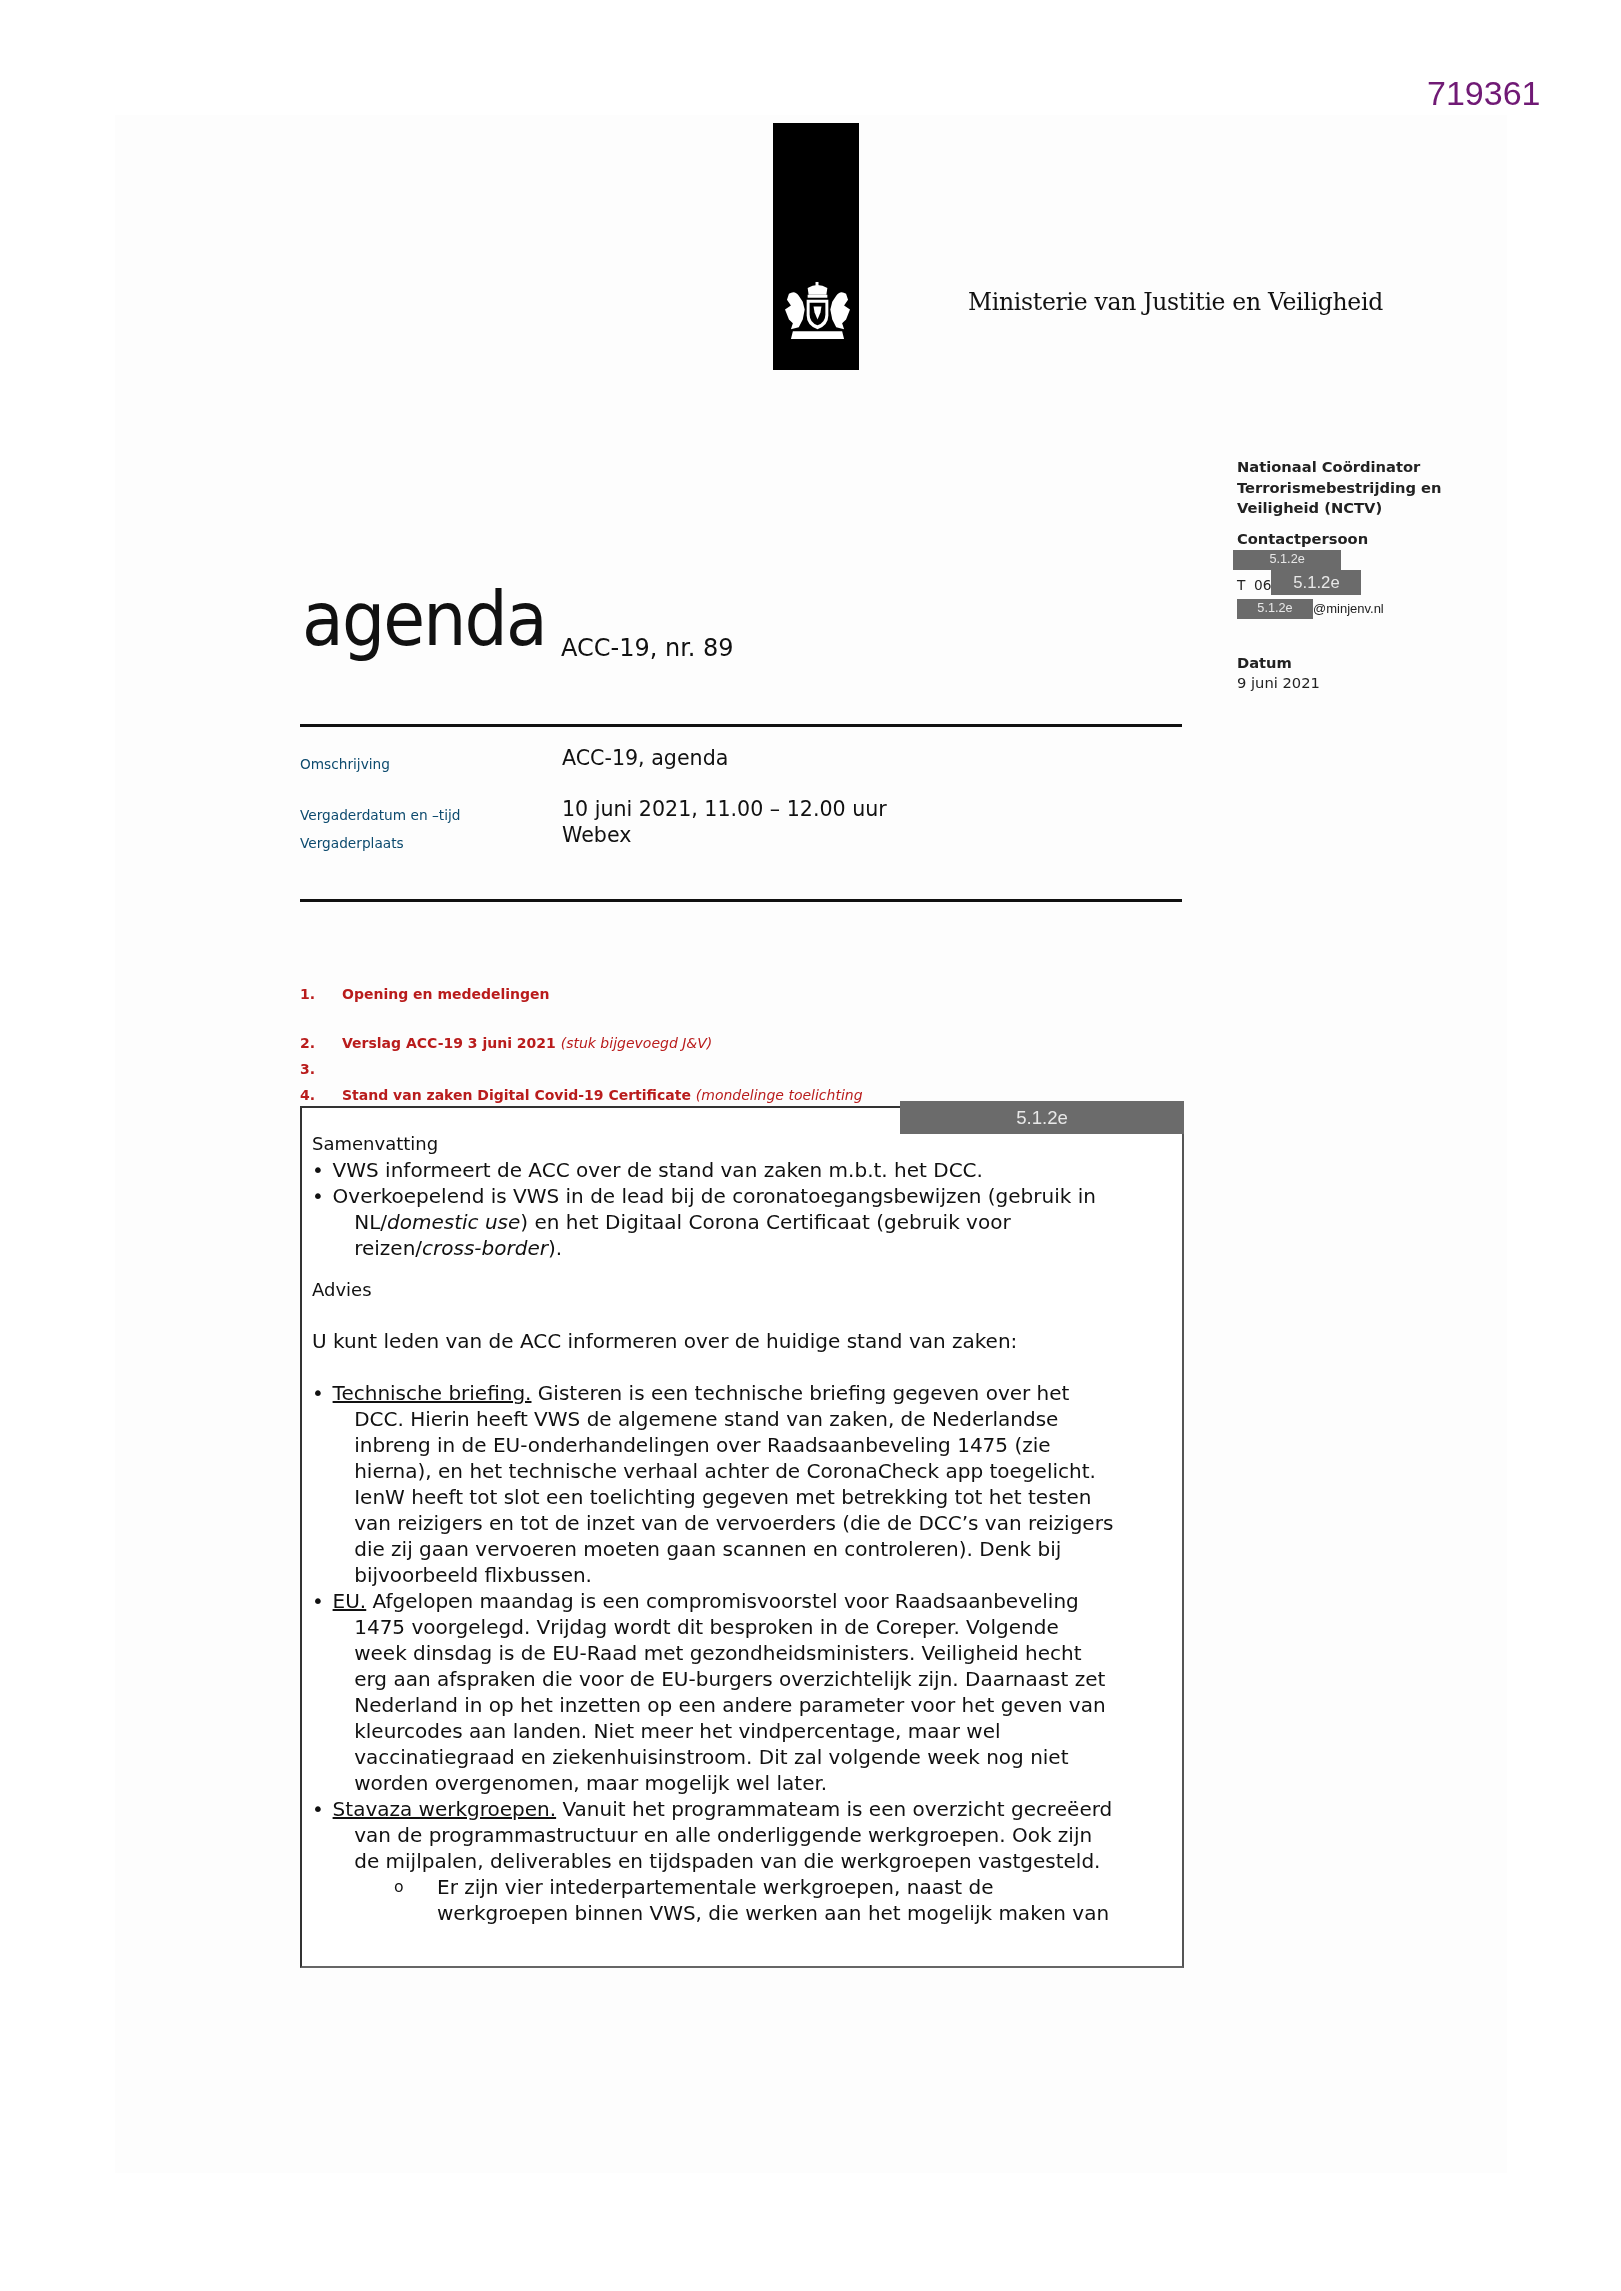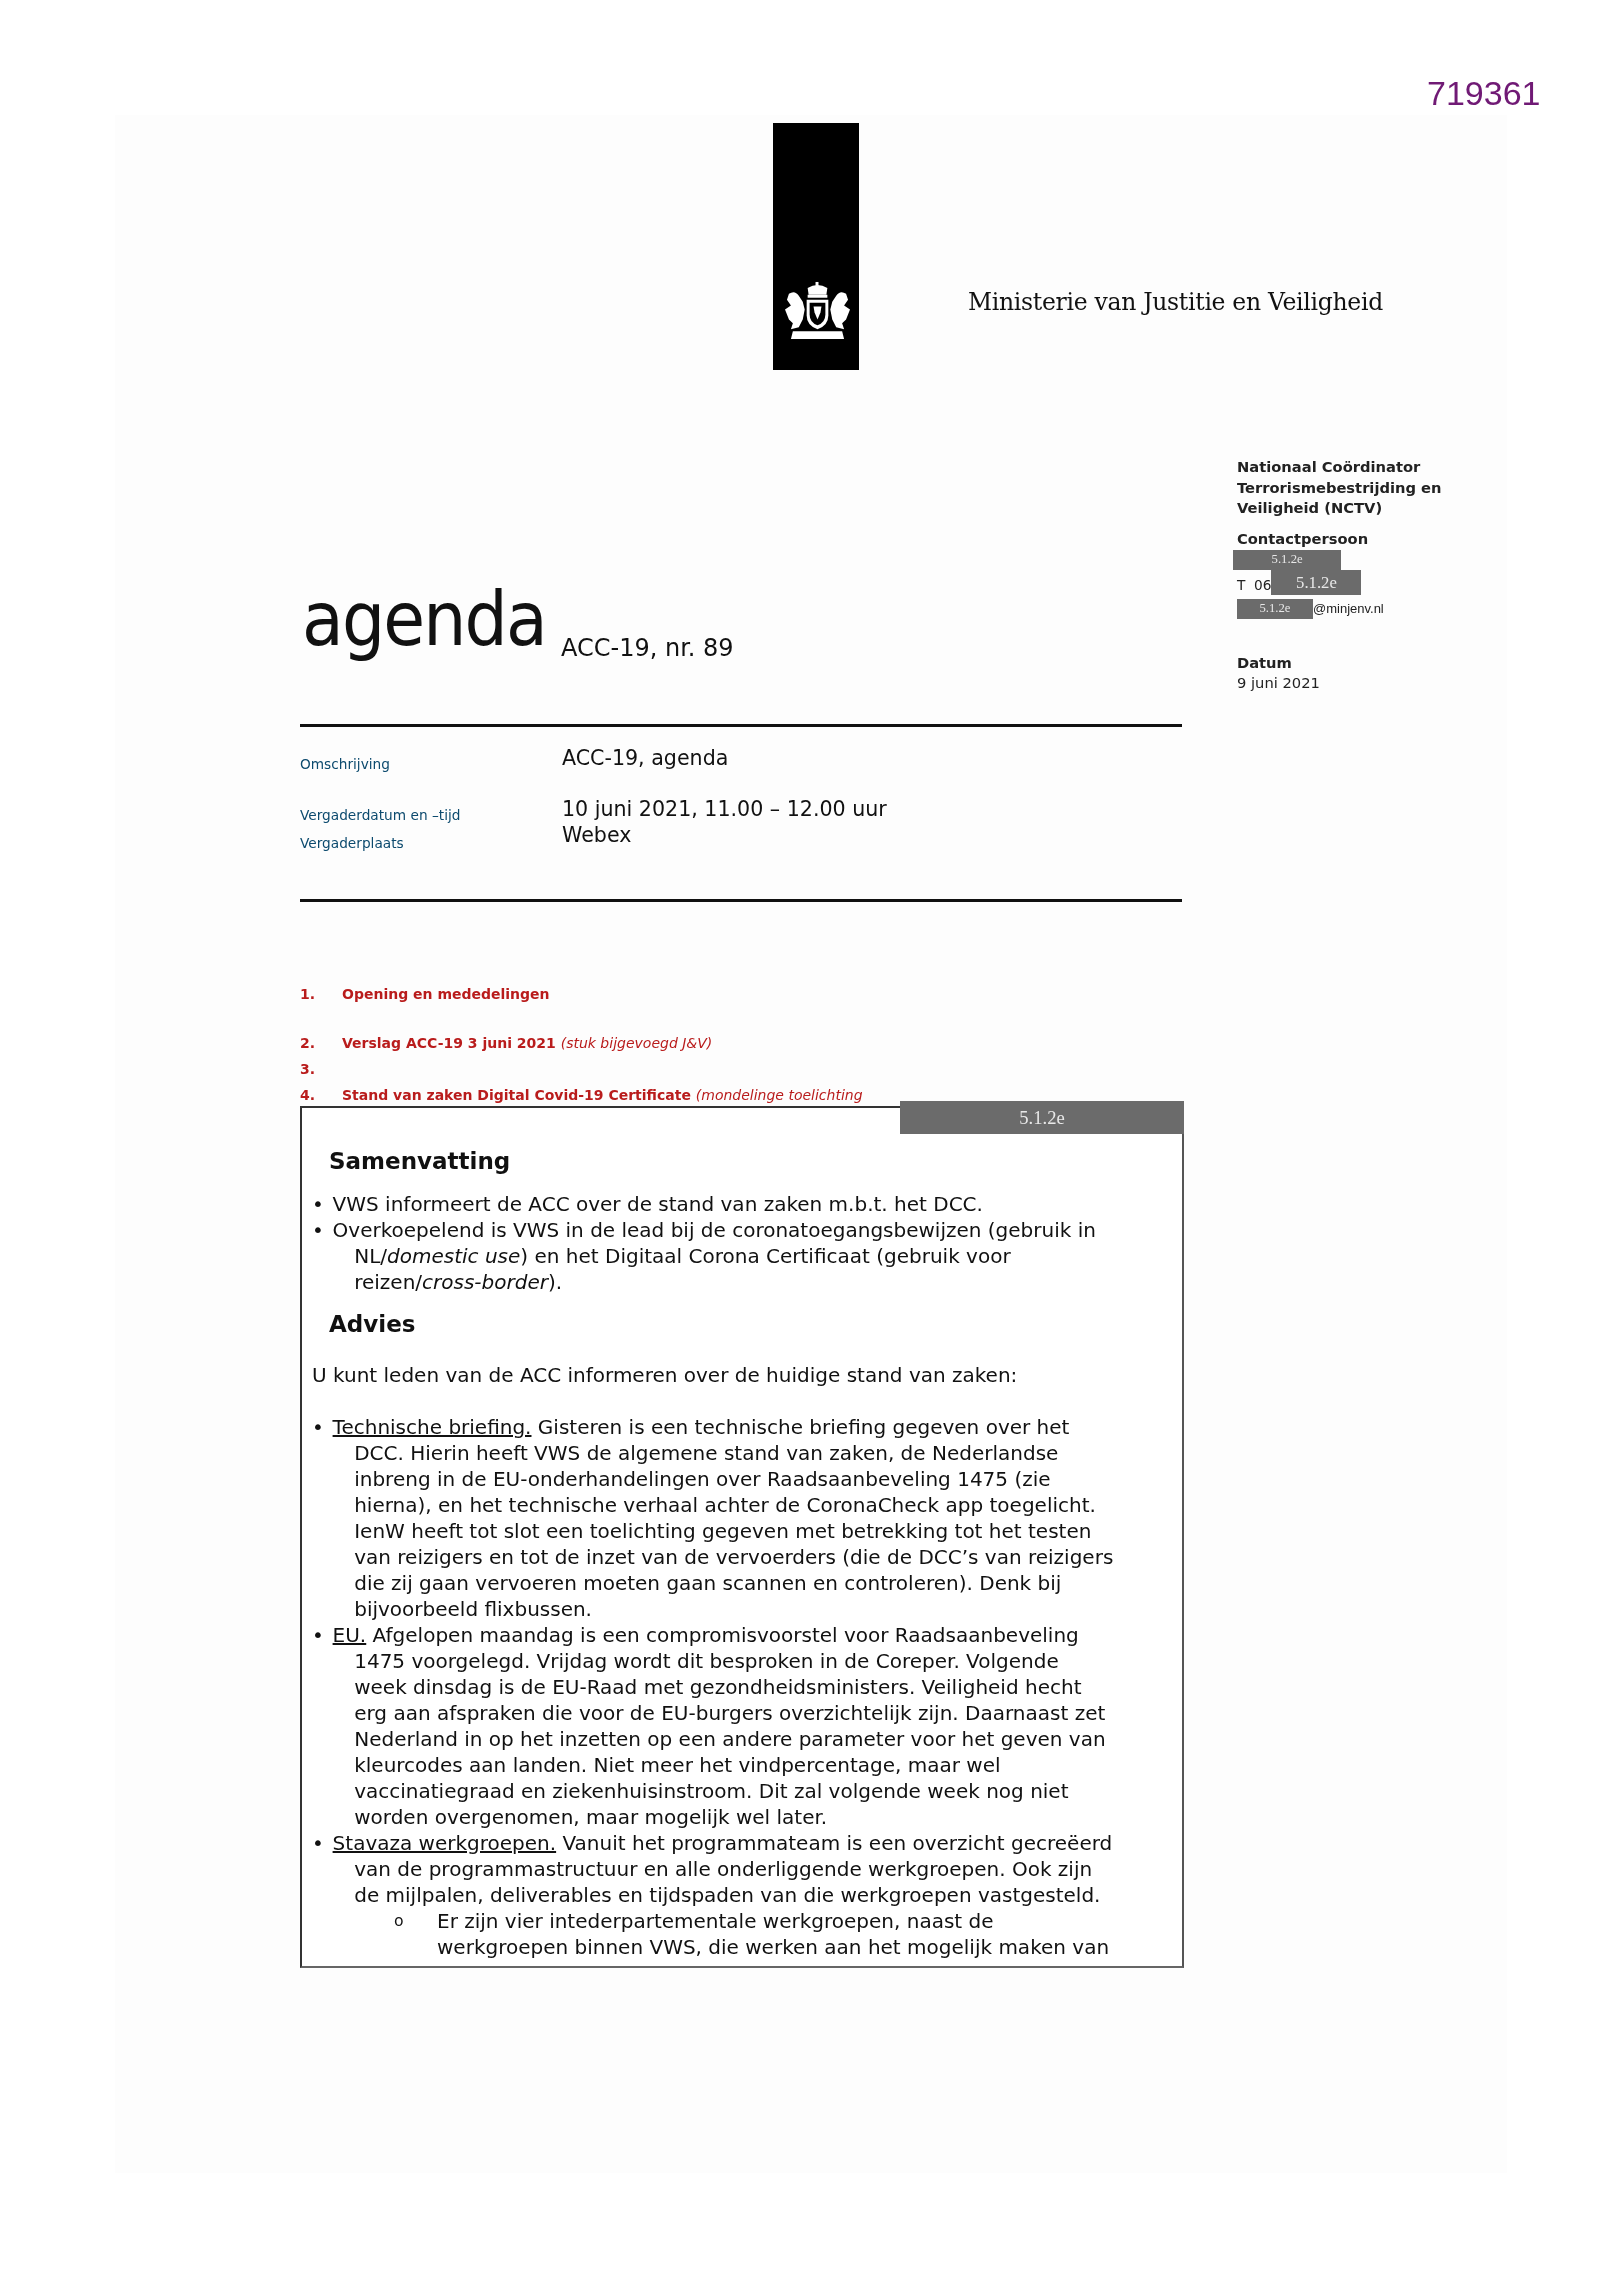--- a/index.html
+++ b/index.html
@@ -26,21 +26,21 @@
       position: absolute; left: 968px; top: 288px;
       font-family: "DejaVu Serif", serif; font-size: 23.5px; color: #111; letter-spacing: -0.3px;
     }
     .sidebar {
       position: absolute; left: 1237px; top: 457px; width: 255px;
       font-family: "DejaVu Sans", sans-serif; font-size: 14.7px; color: #222; line-height: 20.6px;
     }
     .sidebar .bold { font-weight: bold; }
     .redact {
       display: inline-block; background: #6b6b6b; color: #e8e8e8;
-      font-family: Liberation Serif, serif; text-align: center; vertical-align: middle;
+      font-family: Liberation Sans, sans-serif; text-align: center; vertical-align: middle;
     }
     .contact-row { position: relative; height: 21.6px; }
     .agenda-title {
       position: absolute; left: 302px; top: 576px;
       font-family: "DejaVu Sans", sans-serif; font-size: 74px; color: #111; letter-spacing: -2px;
       transform: scaleX(0.92); transform-origin: left top;
     }
     .agenda-sub {
       position: absolute; left: 561px; top: 634px;
       font-size: 24px; color: #111;
@@ -62,21 +62,21 @@
       border: 2px solid #333; border-right-color: #555; border-bottom-color: #666; background: #fff;
     }
     .box-redact {
       position: absolute; left: 900px; top: 1101px; width: 284px; height: 33px;
       font-size: 18.6px; line-height: 33px;
     }
     .box-content {
       position: absolute; left: 312px; top: 1131px; width: 863px;
       font-size: 20px; line-height: 26px; color: #111;
     }
-    .box-content h3 { margin: 17px; font-size: 23px; font-weight: bold; }
+    .box-content h3 { margin: 0; font-size: 18px; font-weight: normal; }
     .bullet { position: relative; padding-left: 20.6px; }
     .bullet::before { content: "•"; position: absolute; left: 0; top: 0; }
     .u { text-decoration: underline; }
     .i { font-style: italic; }
     .sub-bullet { position: relative; padding-left: 125px; }
     .sub-bullet .marker { position: absolute; left: 82px; top: 0; font-size: 15.7px; }
     p { margin: 0; }
   </style>
 </head>
 <body>

